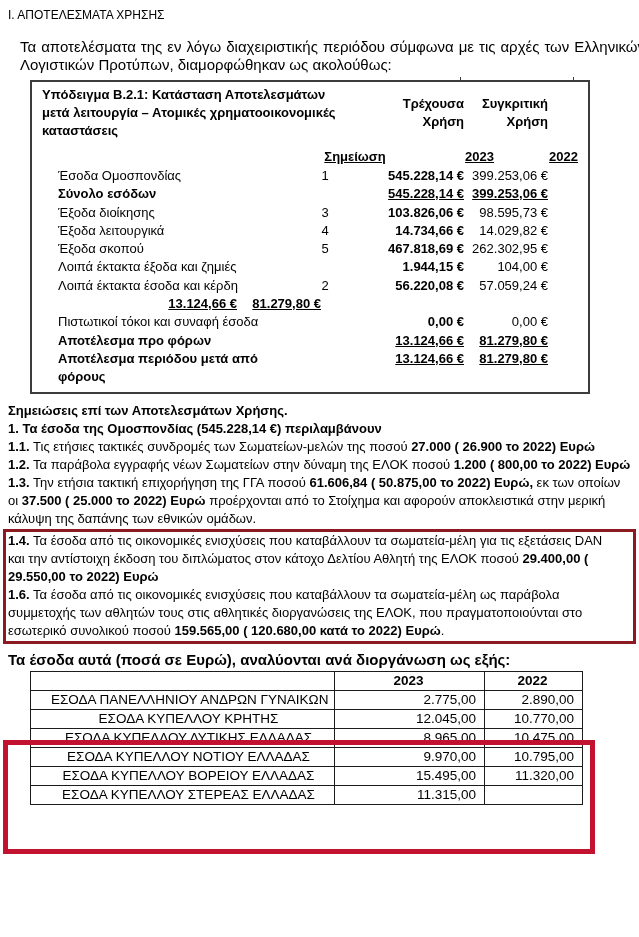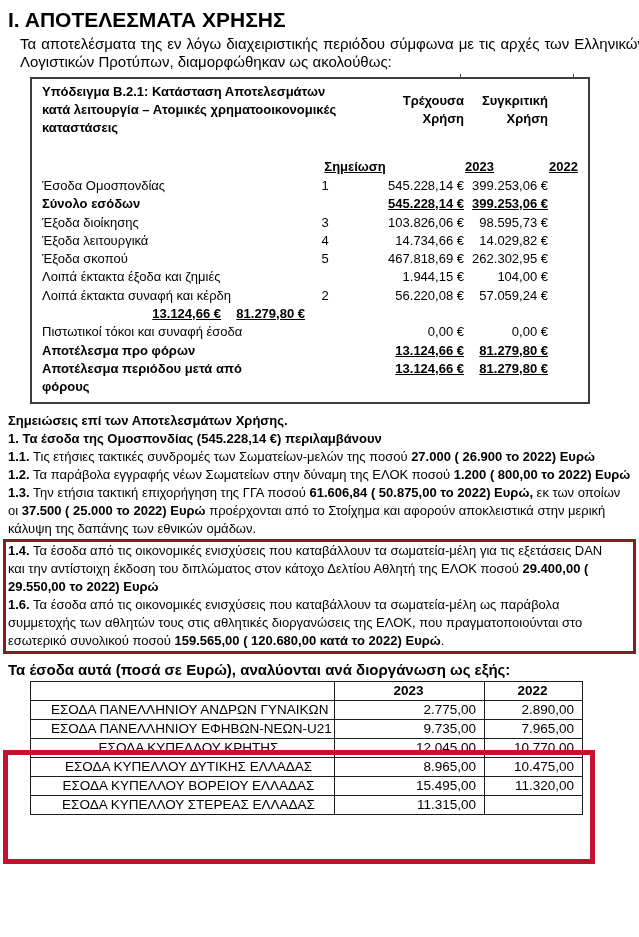--- a/index.html
+++ b/index.html
@@ -3,44 +3,44 @@
 <meta charset="utf-8">
 <style>
   html,body{margin:0;padding:0;background:#fff;}
   body{
     width:639px;height:937px;overflow:hidden;
     font-family:"Liberation Sans","DejaVu Sans",sans-serif;
     color:#000;-webkit-font-smoothing:antialiased;
   }
   .page{padding:6px 8px 0 8px;position:relative;}
 
-  .title{font-size:21px;font-weight:bold;margin:2px 0 3px 0;}
+  .title{font-size:12px;font-weight:normal;margin:2px 0 16px 0;}
   .intro{font-size:15px;line-height:18px;text-align:justify;margin:0 0 6px 12px;width:625px;}
 
   
   .stmt{
     width:560px;margin-left:22px;border:2px solid #3c3c3c;
     box-sizing:border-box;padding:4px 10px 5px 10px;
     font-size:13px;margin-bottom:8px;position:relative;
   }
   .stmt .hdrrow{display:flex;align-items:center;}
   .stmt .caption{flex:1;font-weight:bold;line-height:18px;white-space:pre-line;}
   .stmt .hcol{font-weight:bold;text-align:right;white-space:pre-line;line-height:18px;}
   .stmt .hcol.c1{width:99px;}
   .stmt .hcol.c2{width:84px;}
   .stmt .spacer{width:30px;}
-  .subhdr{display:flex;margin-top:22px;margin-bottom:3px;font-weight:bold;}
+  .subhdr{display:flex;margin-top:9px;margin-bottom:3px;font-weight:bold;}
   .subhdr .lbl{flex:1;}
   .subhdr .note{width:80px;text-align:center;text-decoration:underline;}
   .subhdr .v1{width:99px;text-align:right;text-decoration:underline;}
   .subhdr .v2{width:84px;text-align:right;text-decoration:underline;}
-  .t1row{display:flex;line-height:18.3px;align-items:flex-start;}
+  .t1row{display:flex;line-height:18.3px;align-items:flex-start;margin-left:16px;}
   .t1row .lbl{flex:1;white-space:pre-line;}
   .t1row .note{width:80px;text-align:center;flex-shrink:0;}
-  .t1row .v1{width:99px;text-align:right;flex-shrink:0;}
+  .t1row .v1{width:99px;text-align:right;flex-shrink:0;font-weight:bold;}
   .t1row .v2{width:84px;text-align:right;flex-shrink:0;}
   .t1row .sp{width:30px;flex-shrink:0;}
   .t1row.bold{font-weight:bold;}
   .t1row.uline .v1,.t1row.uline .v2{text-decoration:underline;}
   
   .tick{position:absolute;width:1px;background:#3c3c3c;height:5px;}
 
   
   .notes{font-size:13px;line-height:18px;}
   .notes p{margin:0;}
@@ -69,21 +69,21 @@
 <body>
 
 <div class="page">
 
   <div class="title">Ι. ΑΠΟΤΕΛΕΣΜΑΤΑ ΧΡΗΣΗΣ</div>
   <div class="intro">Τα αποτελέσματα της εν λόγω διαχειριστικής περιόδου σύμφωνα με τις αρχές των  Ελληνικών Λογιστικών Προτύπων, διαμορφώθηκαν ως ακολούθως:</div>
 
   <div class="stmt">
     <div class="hdrrow">
       <div class="caption">Υπόδειγμα Β.2.1: Κατάσταση Αποτελεσμάτων
-κατά λειτουργία – Ατομικές χρηματοοικονομικές
+μετά λειτουργία – Ατομικές χρηματοοικονομικές
 καταστάσεις</div>
       <div class="hcol c1">Τρέχουσα
 Χρήση</div>
       <div class="hcol c2">Συγκριτική
 Χρήση</div>
       <div class="spacer"></div>
     </div>
     <div class="subhdr">
       <div class="lbl"></div>
       <div class="note">Σημείωση</div>
@@ -128,21 +128,21 @@
           <div class="sp"></div>
         </div>
         <div class="t1row">
           <div class="lbl">Λοιπά έκτακτα έξοδα και ζημιές</div>
           <div class="note"></div>
           <div class="v1">1.944,15 €</div>
           <div class="v2">104,00 €</div>
           <div class="sp"></div>
         </div>
         <div class="t1row">
-          <div class="lbl">Λοιπά έκτακτα συναφή και κέρδη</div>
+          <div class="lbl">Λοιπά έκτακτα έσοδα και κέρδη</div>
           <div class="note">2</div>
           <div class="v1">56.220,08 €</div>
           <div class="v2">57.059,24 €</div>
           <div class="sp"></div>
         </div>
         <div class="t1row bold uline">
           <div class="note"></div>
           <div class="v1">13.124,66 €</div>
           <div class="v2">81.279,80 €</div>
           <div class="sp"></div>
@@ -201,33 +201,33 @@
           <th></th>
           <th>2023</th>
           <th>2022</th>
         </tr>
         <tr>
             <td class="lab">ΕΣΟΔΑ ΠΑΝΕΛΛΗΝΙΟΥ ΑΝΔΡΩΝ ΓΥΝΑΙΚΩΝ</td>
             <td class="num">2.775,00</td>
             <td class="num">2.890,00</td>
           </tr>
           <tr>
-            <td class="lab">ΕΣΟΔΑ ΠΑΝΕΛΛΗΝΙΟΥ ΕΦΗΒΩΝ-ΝΕΩΝ-U21</td>
-            <td class="num">9.735,00</td>
-            <td class="num">7.965,00</td>
-          </tr>
-          <tr>
             <td class="lab">ΕΣΟΔΑ ΚΥΠΕΛΛΟΥ ΚΡΗΤΗΣ</td>
             <td class="num">12.045,00</td>
             <td class="num">10.770,00</td>
           </tr>
           <tr>
             <td class="lab">ΕΣΟΔΑ ΚΥΠΕΛΛΟΥ ΔΥΤΙΚΗΣ ΕΛΛΑΔΑΣ</td>
             <td class="num">8.965,00</td>
             <td class="num">10.475,00</td>
+          </tr>
+          <tr>
+            <td class="lab">ΕΣΟΔΑ ΚΥΠΕΛΛΟΥ ΝΟΤΙΟΥ ΕΛΛΑΔΑΣ</td>
+            <td class="num">9.970,00</td>
+            <td class="num">10.795,00</td>
           </tr>
           <tr>
             <td class="lab">ΕΣΟΔΑ ΚΥΠΕΛΛΟΥ ΒΟΡΕΙΟΥ ΕΛΛΑΔΑΣ</td>
             <td class="num">15.495,00</td>
             <td class="num">11.320,00</td>
           </tr>
           <tr>
             <td class="lab">ΕΣΟΔΑ ΚΥΠΕΛΛΟΥ ΣΤΕΡΕΑΣ ΕΛΛΑΔΑΣ</td>
             <td class="num">11.315,00</td>
             <td class="num"></td>

